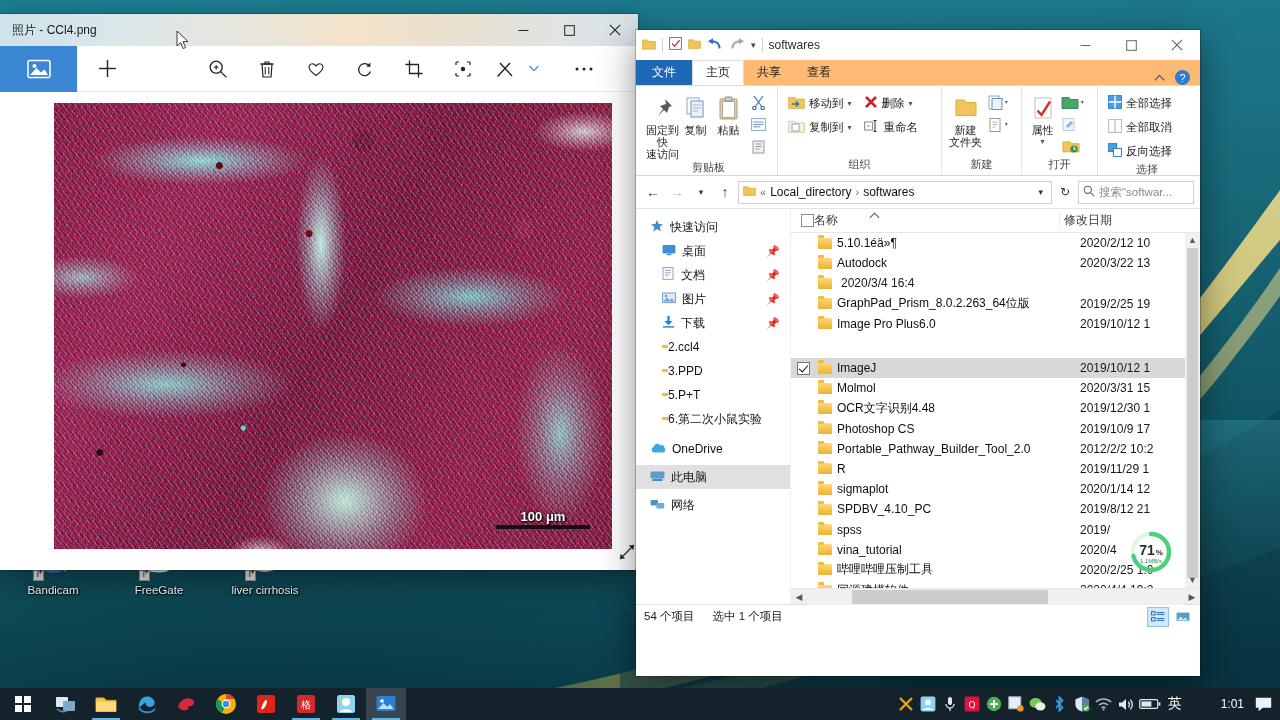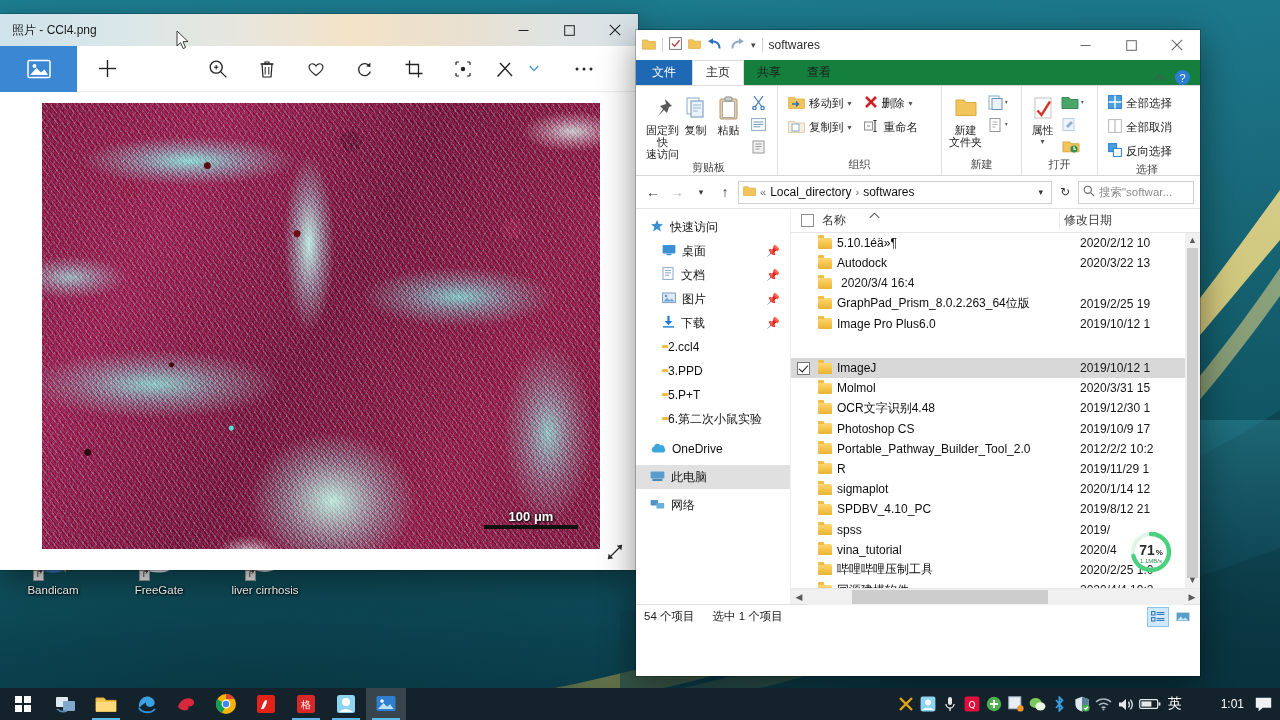--- a/index.html
+++ b/index.html
@@ -92,21 +92,21 @@
   }
   .ph-tile {
     width:77px; height:46px; background:#3b87d4;
     display:flex; align-items:center; justify-content:center;
   }
   .ph-btn {
     width:49px; height:46px; display:flex; align-items:center; justify-content:center;
     color:#232323;
   }
   #photos-canvas {
-    position:absolute; left:0; top:78px; width:638px; height:478px;
+    position:absolute; left:12px; top:78px; width:638px; height:478px;
     background:#fff; overflow:hidden;
   }
   #photo-img {
     position:absolute; left:42px; top:11px; width:558px; height:446px;
     overflow:hidden;
     background-color:#8b1b47;
   }
   
   #photo-img .layer { position:absolute; inset:-20px; }
   #photo-img .l-base {
@@ -159,21 +159,21 @@
     position:absolute; left:636px; top:30px; width:564px; height:646px;
     background:#fff; z-index:300;
     box-shadow:0 0 0 1px rgba(0,0,0,.22), 0 10px 34px rgba(0,0,0,.45);
   }
   #ex-titlebar { height:30px; background:#fff; display:flex; align-items:center; }
   .qat { display:flex; align-items:center; gap:6px; padding-left:6px; }
   .qat .sep { width:1px; height:14px; background:#cfcfcf; }
   #ex-title { font-size:12px; color:#2b2b2b; padding-left:6px; }
   #ex-wincontrols { margin-left:auto; display:flex; height:100%; }
 
-  #ex-ribbon-tabs { height:25px; display:flex; align-items:flex-end; background:#15803d; position:relative; }
+  #ex-ribbon-tabs { height:25px; display:flex; align-items:flex-end; background:#fdba74; position:relative; }
   .ex-tab {
     height:25px; padding:0 13px; display:flex; align-items:center;
     font-size:12px; color:#1b1b1b;
   }
   .ex-tab.file { background:#1f68b5; color:#fff; font-size:12px; padding:0 16px; height:25px; }
   .ex-tab.active { background:#fff; border:1px solid #dcdcdc; border-bottom:1px solid #fff; position:relative; z-index:2; }
   .ex-tabs-right { margin-left:auto; display:flex; align-items:center; gap:10px; padding-right:10px; }
   .help-circle {
     width:15px; height:15px; border-radius:50%; background:#2b7cd3; color:#fff;
     font-size:11px; display:flex; align-items:center; justify-content:center;
@@ -227,21 +227,21 @@
   .nav-item.indent { padding-left:26px;text-align:right; }
   .nav-item.sel2 { background:#e0e0e0; }
   .nav-item .pin { margin-left:auto; margin-right:10px; color:#7a7a7a; font-size:11px; }
   .nav-label { white-space:nowrap; overflow:hidden; }
 
   #ex-list { flex:1; display:flex; flex-direction:column; min-width:0; }
   #col-header {
     height:24px; display:flex; align-items:center; border-bottom:1px solid #e5e5e5;
     font-size:12px; color:#3a3a3a; background:#fff; position:relative;
   }
-  .col-name { flex:1; display:flex; align-items:center; gap:8px; padding-left:10px; position:relative; }
+  .col-name { flex:1; display:flex; align-items:center; padding-left:10px; position:relative; }
   .hdr-check { width:13px; height:13px; border:1px solid #8d8d8d; background:#fff; }
   .col-date { width:126px; padding-left:4px; border-left:1px solid #eaeaea; }
   #sort-caret { position:absolute; left:78px; top:-1px; font-size:9px; color:#5a5a5a; }
 
   #rows { flex:1; overflow:hidden; position:relative; }
   .row { height:20.2px; display:flex; align-items:center; font-size:12px; color:#0d0d0d; }
   .row.sel { background:#d8d8d8;margin-top:24px; }
   .row-check { width:24px; display:flex; align-items:center; justify-content:center; }
   .chk { width:13px; height:13px; border:1px solid #767676; background:#fff; position:relative; }
   .chk.on::after {

